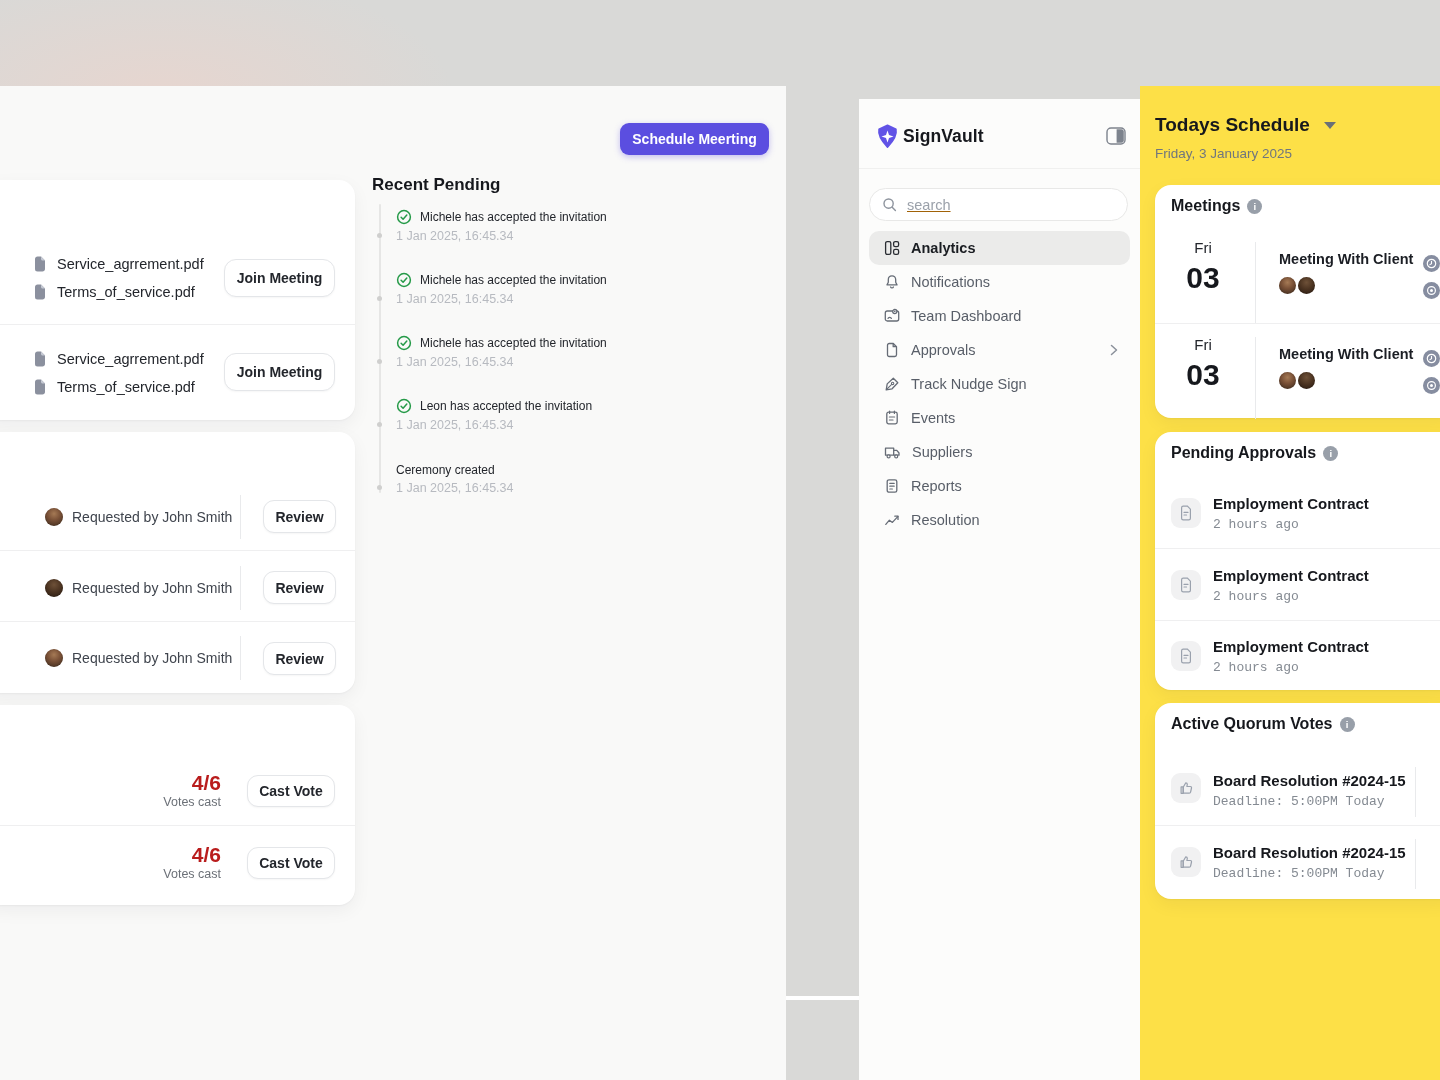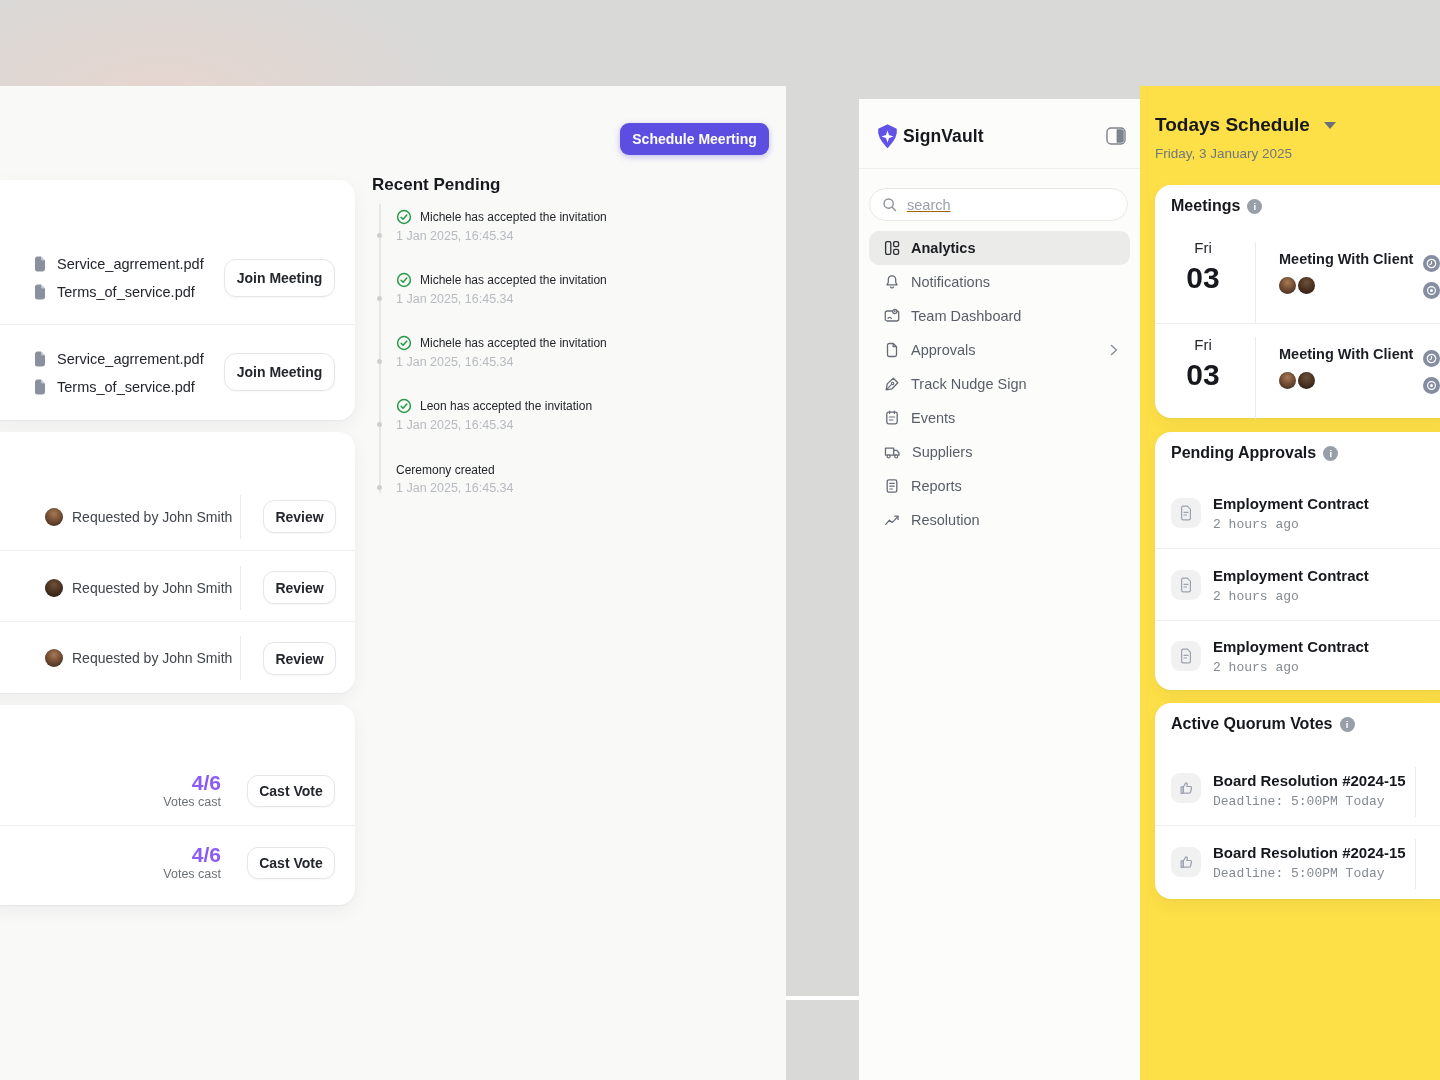--- a/index.html
+++ b/index.html
@@ -45,21 +45,21 @@
   .tl-line{position:absolute;width:2px;background:#e6e6e5;border-radius:2px;}
   .tl-dot{position:absolute;width:5px;height:5px;border-radius:50%;background:#cfcfce;}
 
   .avatar{border-radius:50%;
     background:radial-gradient(circle at 50% 32%, #a57a55 0%, #7a5137 42%, #35261a 100%);
     box-shadow:0 0 0 1px rgba(0,0,0,.05) inset;}
   .avatar.alt{background:radial-gradient(circle at 50% 32%, #6e5138 0%, #4b3321 48%, #241810 100%);}
 
   .req-text{position:absolute;font-size:14px;color:#3f444d;height:18px;display:flex;align-items:center;}
 
-  .vote-num{position:absolute;font:700 21px "Liberation Sans",sans-serif;color:#8b5cf6;text-align:right;}
+  .vote-num{position:absolute;font:700 21px "Liberation Sans",sans-serif;color:#b91c1c;text-align:right;}
   .vote-lbl{position:absolute;font-size:12.5px;color:#6b7077;text-align:right;}
 
   
   .brand{position:absolute;font:700 17.5px "Liberation Sans",sans-serif;color:#16181d;letter-spacing:.1px;}
   .side-div{position:absolute;left:0;width:281px;height:1px;background:#f0f0ef;top:69px;}
   .search{position:absolute;left:10px;top:89px;width:259px;height:33px;background:#fff;
     border:1px solid #e8e8e7;border-radius:17px;display:flex;align-items:center;gap:8px;
     padding:0 12px;box-sizing:border-box;}
   .search input{border:none;outline:none;background:transparent;flex:1;
     font:400 14.5px "Liberation Sans",sans-serif;color:#a16207;text-decoration:underline;}

